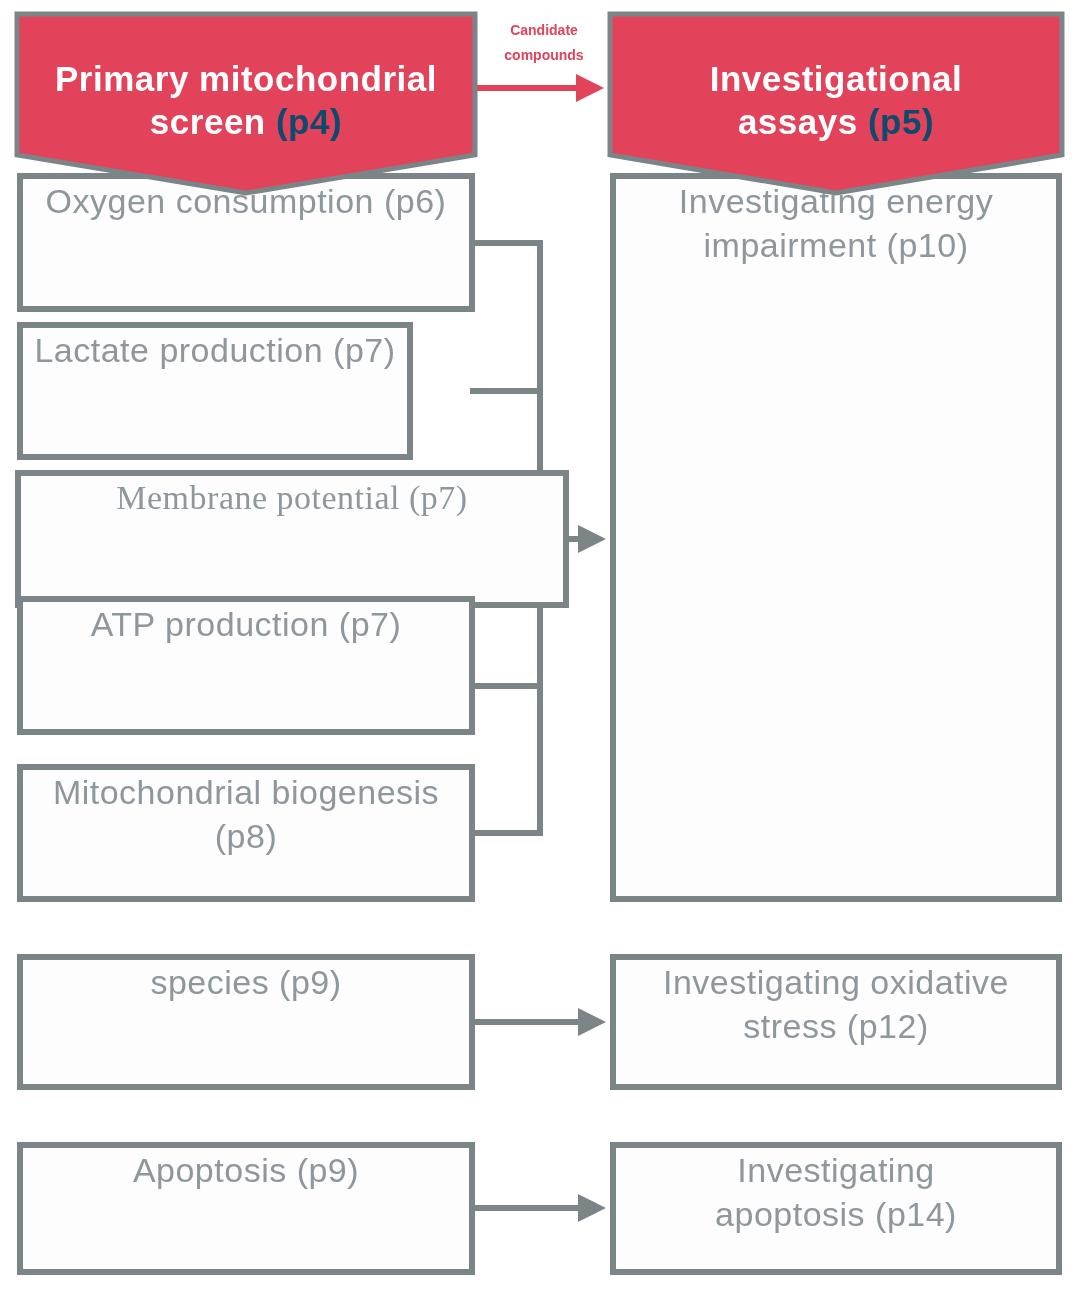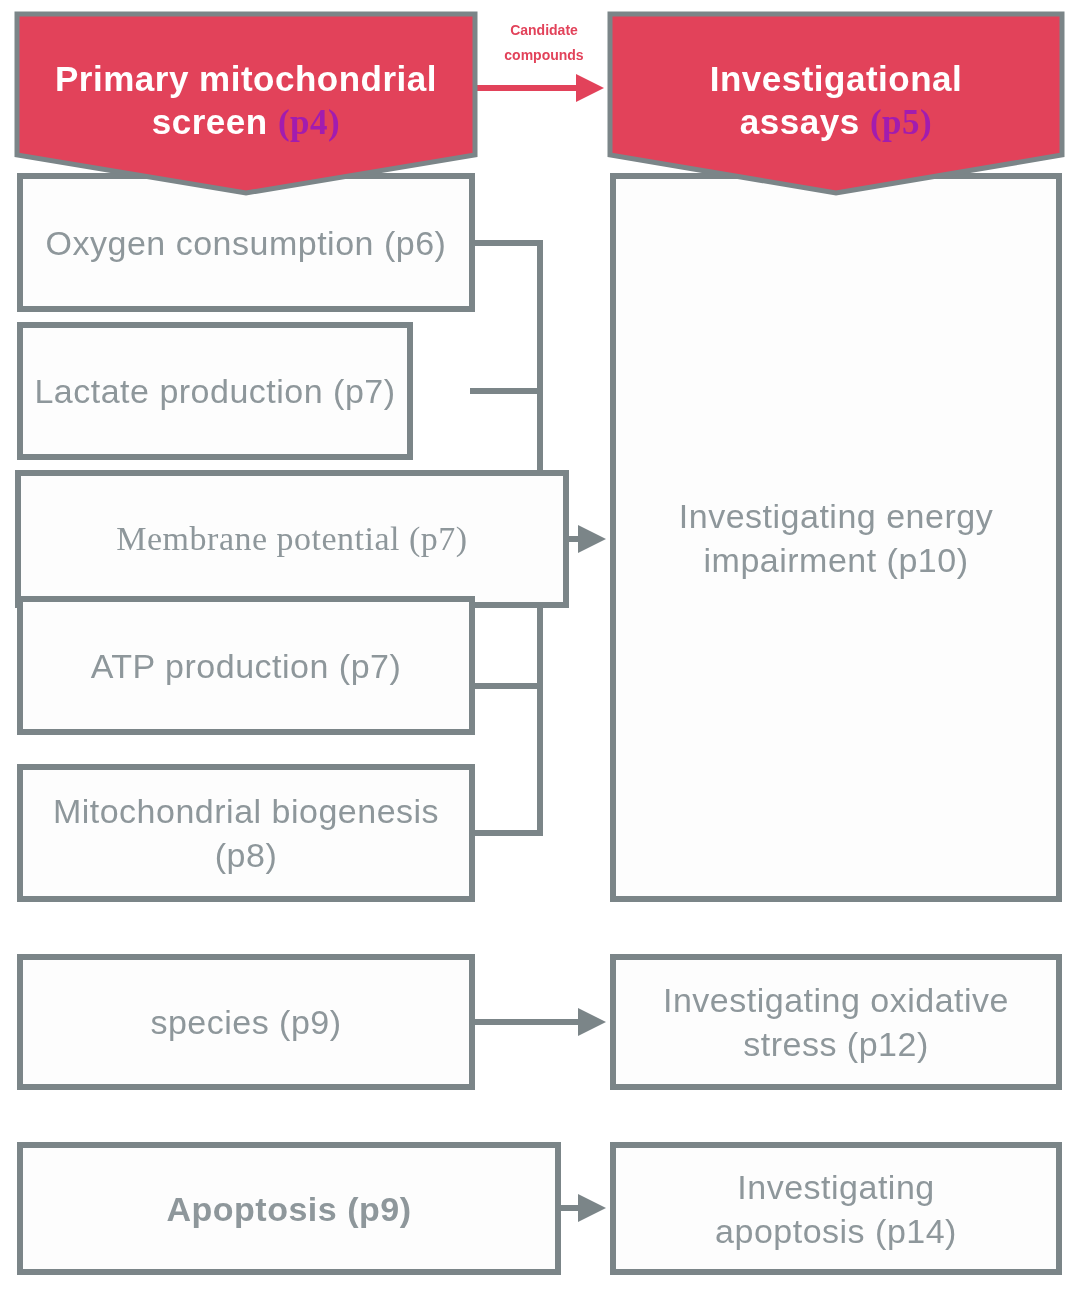--- a/index.html
+++ b/index.html
@@ -5,45 +5,45 @@
   html,body{margin:0;padding:0;background:#ffffff;}
   .stage{
     position:relative;width:1080px;height:1296px;background:#ffffff;
     font-family:"Liberation Sans",sans-serif;overflow:hidden;
   }
   svg{position:absolute;left:0;top:0;}
   .lines-layer{z-index:1;}
   .box{
     position:absolute;box-sizing:border-box;z-index:2;
     border:6px solid #7b8588;background:#fdfdfd;
-    display:flex;flex-direction:column;align-items:center;justify-content:center;
+    display:flex;flex-direction:column;align-items:center;justify-content:flex-start;
     text-align:center;color:#8e979b;font-size:34px;line-height:44px;letter-spacing:0.5px;
   }
   .box span{display:block;}
   .banner-layer{z-index:3;}
   .banner-text{
     position:absolute;z-index:4;
     display:flex;flex-direction:column;align-items:center;justify-content:center;
     color:#ffffff;font-weight:bold;font-size:35px;line-height:43px;
     letter-spacing:0.5px;text-align:center;
   }
-  .banner-text .page-ref{color:#a21caf;font-family:Liberation Serif, serif;}
+  .banner-text .page-ref{color:#0c4a6e;}
   .candidate-label{
     position:absolute;z-index:4;left:468px;top:18px;width:152px;
     color:#e2425a;font-weight:bold;font-size:14px;line-height:25px;text-align:center;
   }
   .candidate-label span{display:block;}
   
   .b-oxygen   {left:17px;top:173px;width:458px;height:139px;}
   .b-lactate  {left:17px;top:322px;width:396px;height:138px;}
   .b-membrane {left:15px;top:470px;width:554px;height:138px;font-family:Liberation Serif, serif;}
   .b-atp      {left:17px;top:596px;width:458px;height:139px;}
   .b-biogen   {left:17px;top:764px;width:458px;height:138px;}
   .b-ros      {left:17px;top:954px;width:458px;height:136px;}
-  .b-apop     {left:17px;top:1142px;width:544px;height:133px;font-weight:bold;}
+  .b-apop     {left:17px;top:1142px;width:458px;height:133px;}
   .b-energy   {left:610px;top:173px;width:452px;height:729px;}
   .b-oxid     {left:610px;top:954px;width:452px;height:136px;}
   .b-invapop  {left:610px;top:1142px;width:452px;height:133px;}
   .t-left  {left:17px;top:14px;width:458px;height:172px;}
   .t-right {left:610px;top:14px;width:452px;height:172px;}
 </style>
 </head>
 <body>
 
 <div class="stage">

